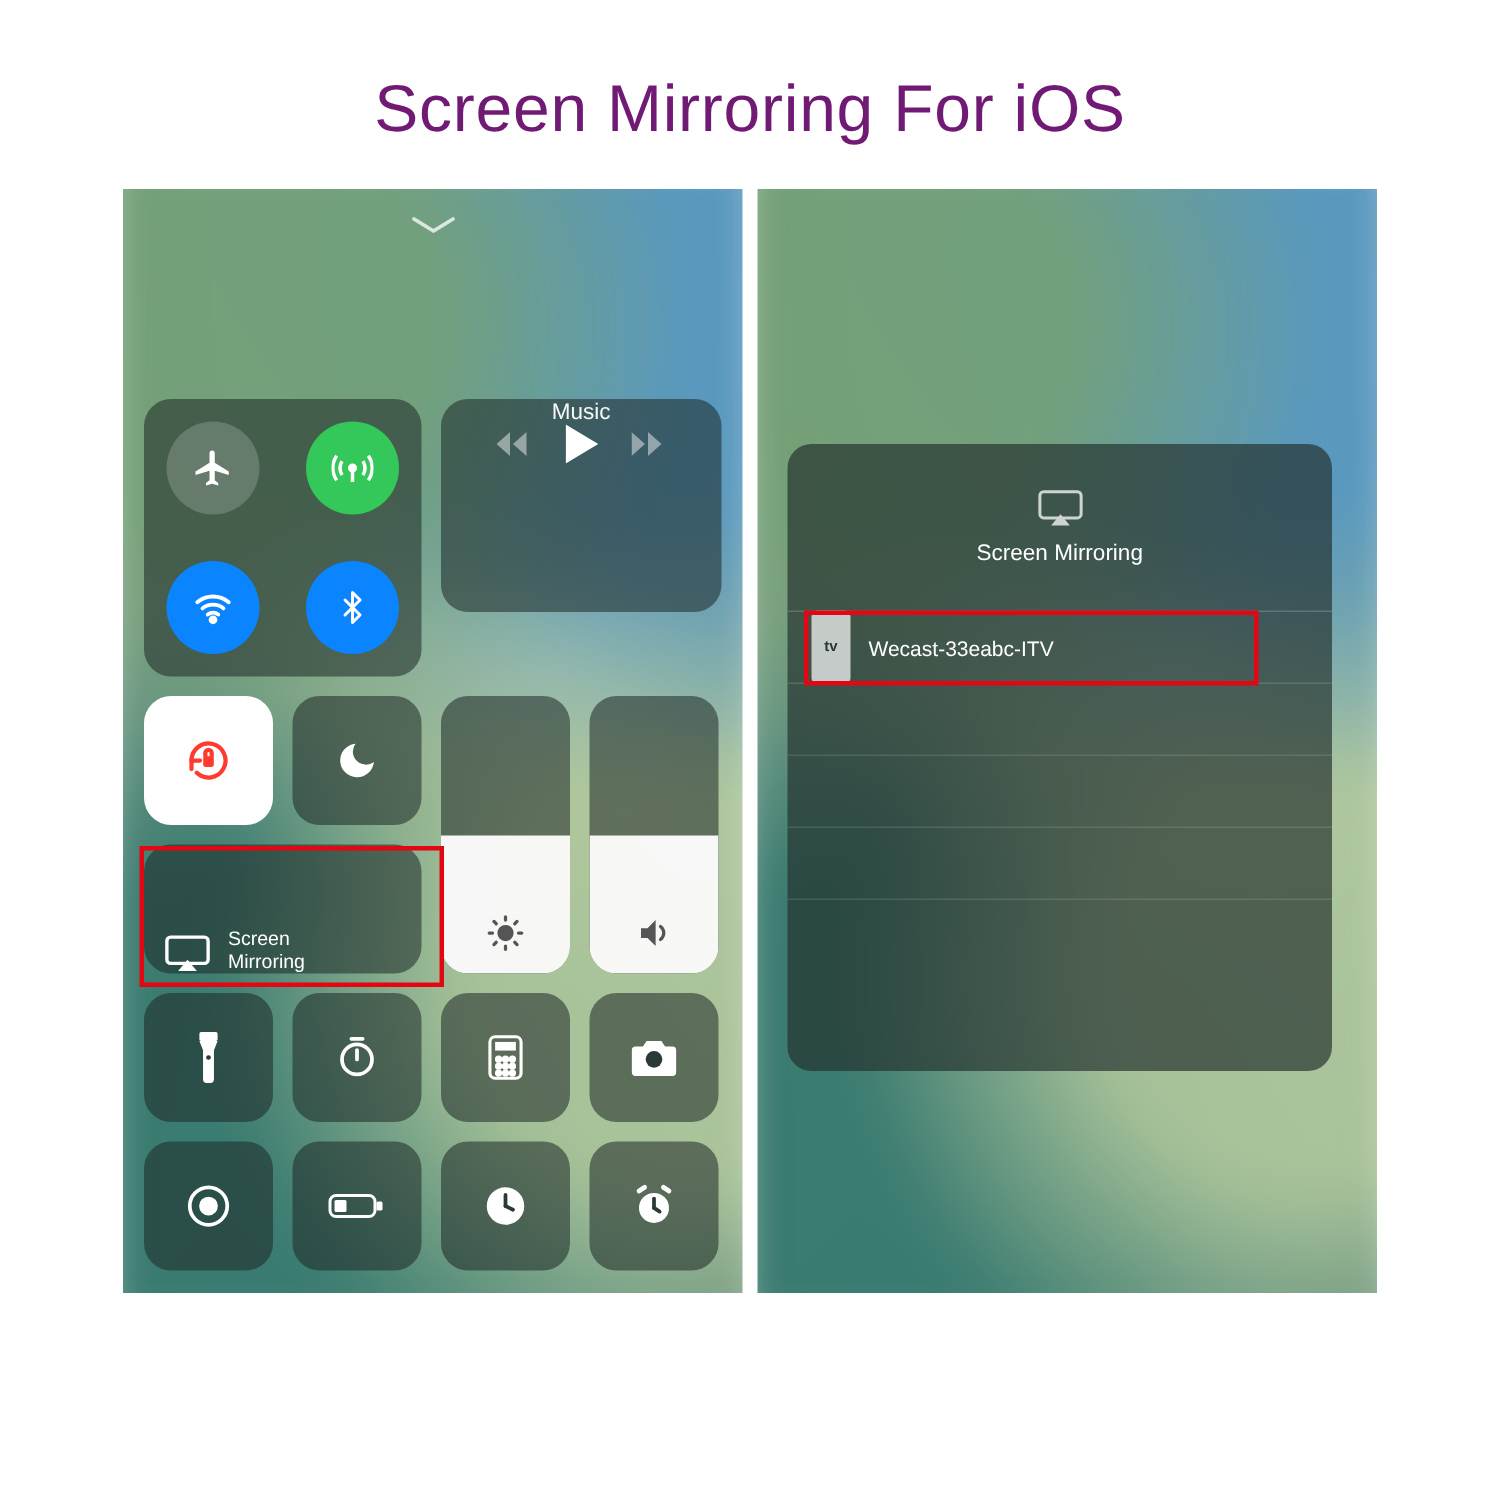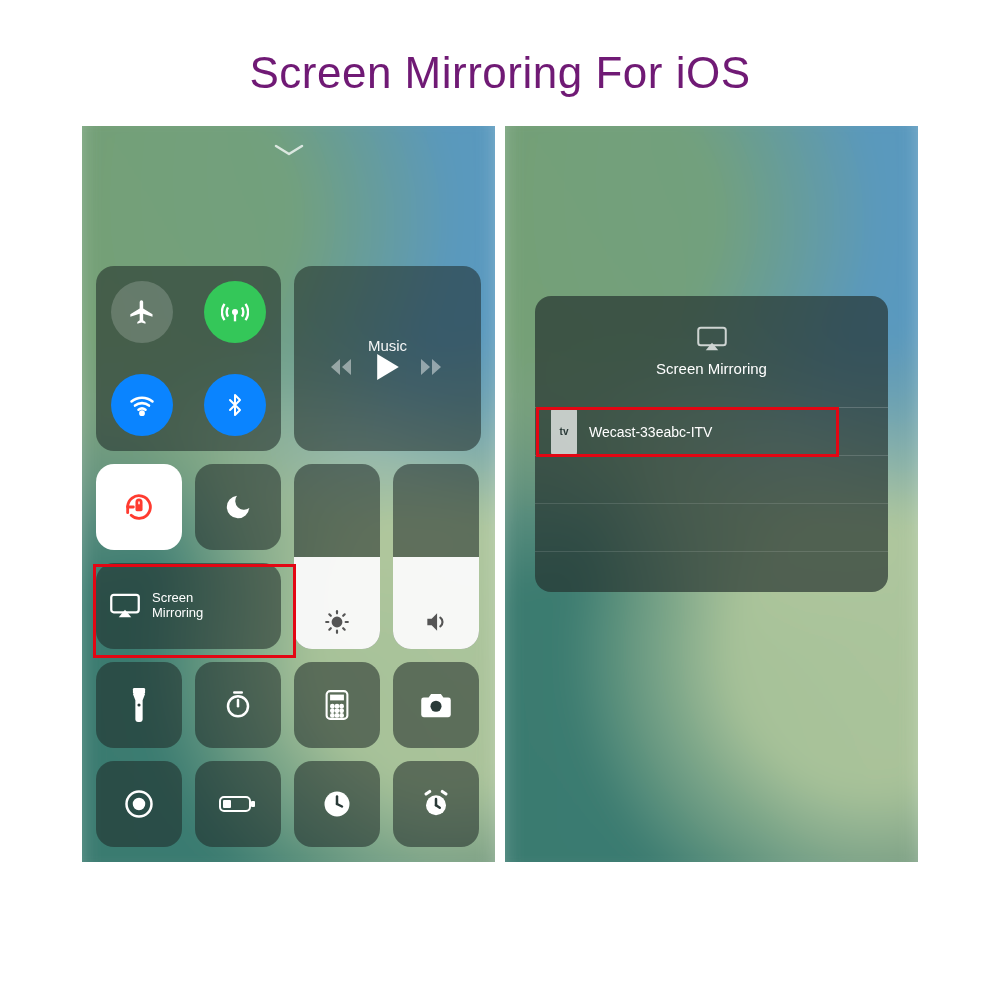--- a/index.html
+++ b/index.html
@@ -63,23 +63,23 @@
     border-radius: 18px;
   }
   .conn {
     width: 185px; height: 185px;
     display: grid;
     grid-template-columns: 1fr 1fr;
     grid-template-rows: 1fr 1fr;
     place-items: center;
   }
   .music {
-    flex: 1; height: 185px;
+    flex: 1; height: 142px;
     display: flex; flex-direction: column;
-    align-items: center; justify-content: center; 
+    align-items: center; 
     color: #fff;
   }
   .music-title { font-size: 15px; font-weight: 400; color: rgba(255,255,255,.95); }
   .media-controls { display: flex; gap: 22px; align-items: center; }
   .circle {
     width: 62px; height: 62px; border-radius: 50%;
     display: flex; align-items: center; justify-content: center;
     background: rgba(255,255,255,.18);
     color: #fff;
   }
@@ -88,21 +88,21 @@
   
   .small {
     width: 86px; height: 86px;
     display:flex;align-items:center;justify-content:center;
     color:#fff;
   }
   .lock-tile { background: #fff; border-radius:18px; }
   
   .mirror-platter {
     width: 185px; height: 86px;
-    display:flex;align-items:center;gap:12px;
+    display:flex;align-items:flex-end;gap:12px;
     padding:0 14px; color:#fff;
   }
   .mirror-text { display:flex;flex-direction:column;line-height:1.15;font-size:13px; }
   .highlight { position:absolute; border:3px solid #e30613; pointer-events:none; }
   
   .slider {
     width: 86px; height: 185px;
     border-radius:18px;
     background: rgba(30,40,38,.55);
     position: relative; overflow:hidden;
@@ -110,22 +110,22 @@
   }
   .slider .fill { position:absolute; left:0; right:0; bottom:0; height:50%; background: rgba(255,255,255,.95); }
   .slider .icon { position:relative; margin-bottom:14px; color:#555; }
   
   .bottom-grid { display:grid; grid-template-columns: repeat(4, 86px); grid-auto-rows:86px; gap:13px; }
   .bottom-grid .small { background: rgba(30,40,38,.55); border-radius:18px; }
 
   
   .mirror-card {
     position:absolute;
-    left:30px; right:30px; top:170px;
-    height:296px;
+    left:20px; right:30px; top:170px;
+    height:418px;
     background: rgba(35,48,46,.68);
     border-radius:16px;
     color:#fff;
     overflow:hidden;
   }
   .mirror-header{
     height:112px;
     display:flex;flex-direction:column;align-items:center;justify-content:center;gap:8px;
     border-bottom:1px solid rgba(255,255,255,.18);
   }

